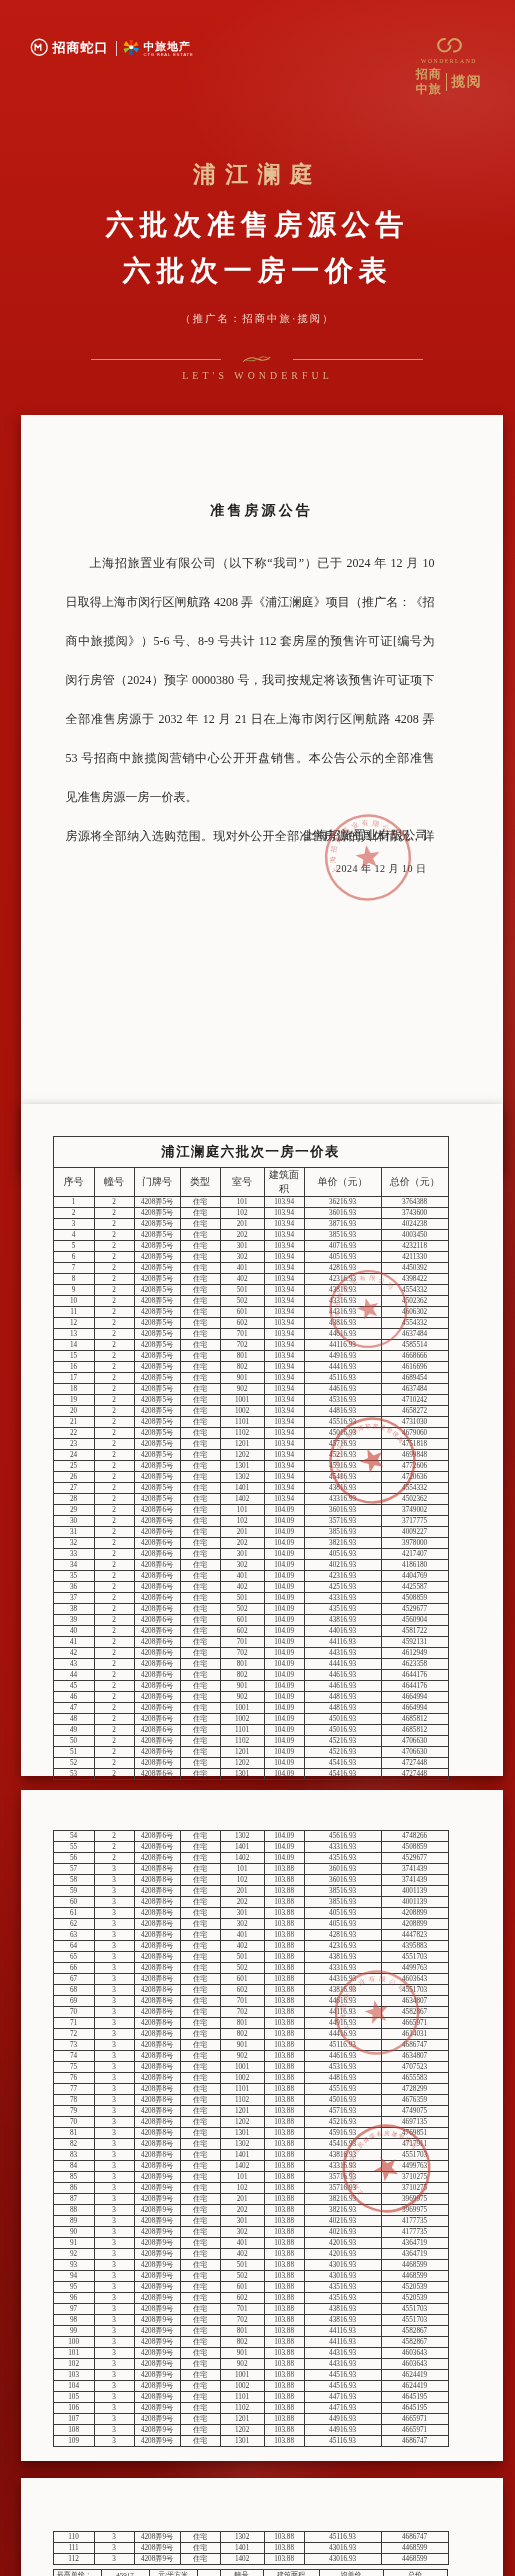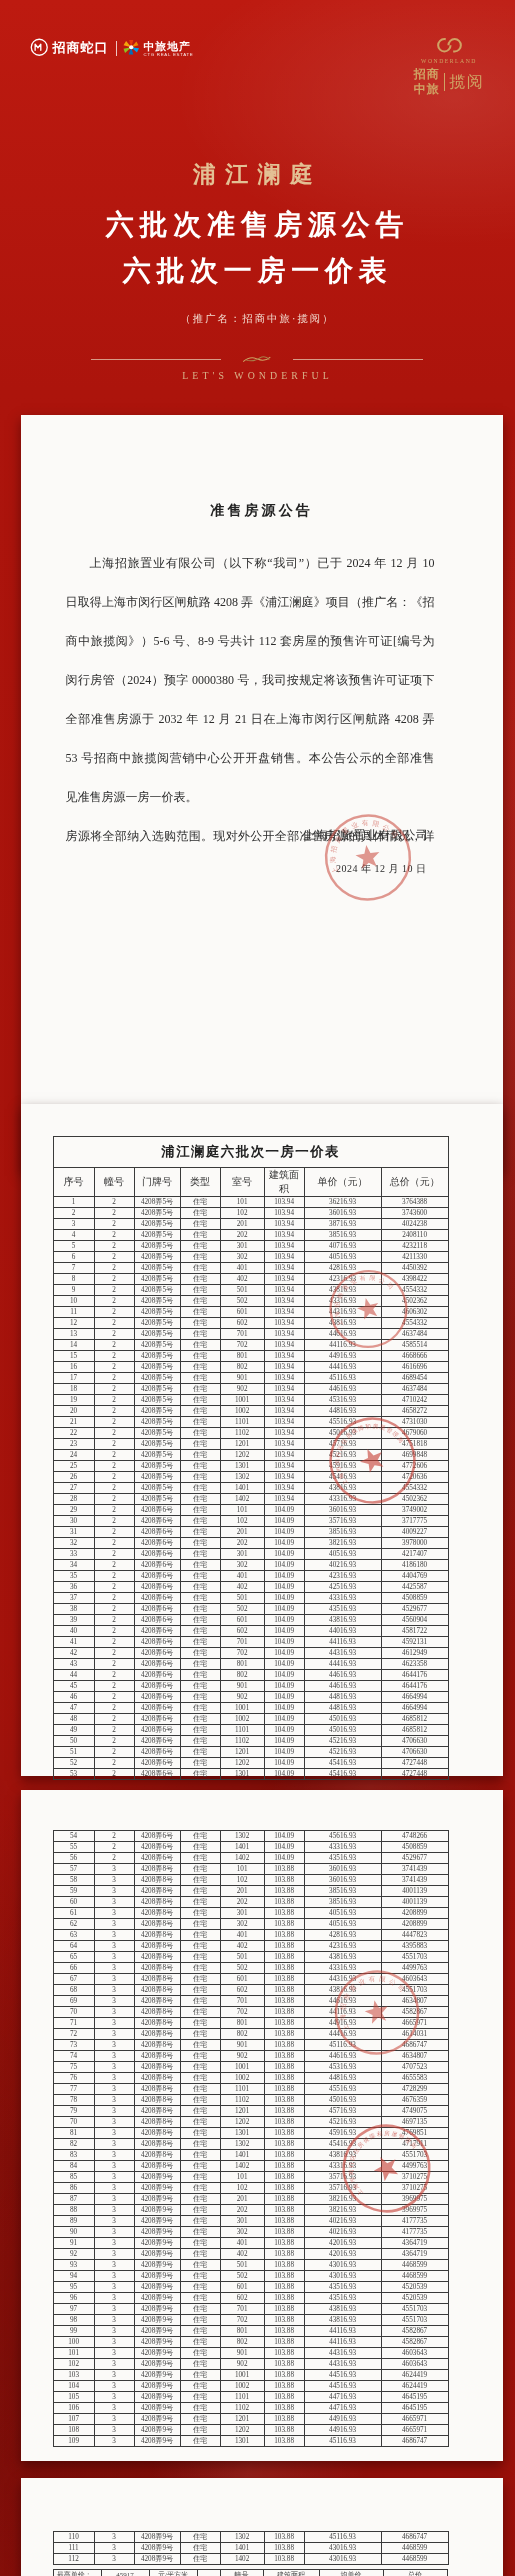--- a/index.html
+++ b/index.html
@@ -19,21 +19,21 @@
   .vdiv{width:0.5px;height:15.5px;background:rgba(255,255,255,.75);margin:0 7.2px;}
   .ctg-wrap{display:flex;align-items:flex-end;}
   .ctg-text{margin-left:3.6px;line-height:1;}
   .ctg-text .t1{font-size:10.8px;font-weight:bold;letter-spacing:1px;}
   .ctg-text .t2{font-size:4.4px;letter-spacing:0.7px;margin-top:1.5px;color:rgba(255,255,255,.92);}
   .brand-right{position:absolute;top:37px;right:25px;width:82px;text-align:center;color:#cfa264;}
   .brand-right .won{font-size:5.7px;letter-spacing:1.5px;margin-top:2.6px;font-family:"Liberation Serif","DejaVu Serif",serif;}
   .brand-cn{display:flex;align-items:center;justify-content:center;margin-top:3.1px;}
   .brand-cn .two{font-size:12px;font-weight:bold;line-height:1.25;letter-spacing:1px;text-align:center;}
   .brand-cn .gdiv{width:0.5px;height:17.5px;background:#cfa264;margin:0 4.6px;}
-  .brand-cn .big{font-size:16px;font-weight:normal;letter-spacing:1.5px;}
+  .brand-cn .big{font-size:14px;font-weight:bold;letter-spacing:1.5px;}
   
   .proj-name{position:absolute;top:159px;width:100%;text-align:center;color:#e3c094;
     font-family:"Liberation Serif","DejaVu Serif",serif;font-size:23px;letter-spacing:9.3px;font-weight:600;}
   .big-title{position:absolute;width:100%;text-align:center;color:#ffffff;font-weight:bold;
     font-size:28px;letter-spacing:5.7px;}
   .subtitle{position:absolute;top:312px;width:100%;text-align:center;color:#f3ded2;font-size:10.3px;letter-spacing:2.1px;}
   .divider{position:absolute;top:355px;left:91px;width:332px;height:8.2px;}
   .divider .ln{position:absolute;top:3.6px;height:1px;background:#d79a86;width:130px;}
   .divider .orn{position:absolute;left:150px;top:0;}
   .slogan{position:absolute;top:370px;width:100%;text-align:center;color:#d9b38a;
@@ -219,21 +219,21 @@
             <td>4024238</td>
           </tr>
           <tr>
             <td>4</td>
             <td>2</td>
             <td>4208弄5号</td>
             <td>住宅</td>
             <td>202</td>
             <td>103.94</td>
             <td>38516.93</td>
-            <td>2408110</td>
+            <td>4003450</td>
           </tr>
           <tr>
             <td>5</td>
             <td>2</td>
             <td>4208弄5号</td>
             <td>住宅</td>
             <td>301</td>
             <td>103.94</td>
             <td>40716.93</td>
             <td>4232118</td>

